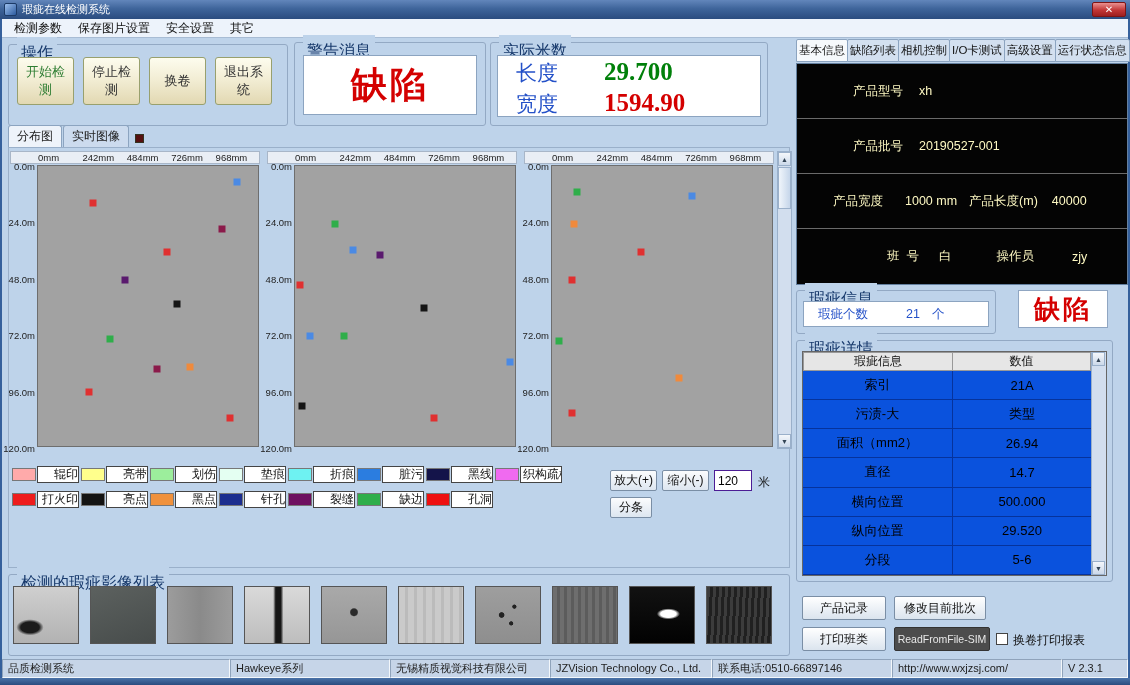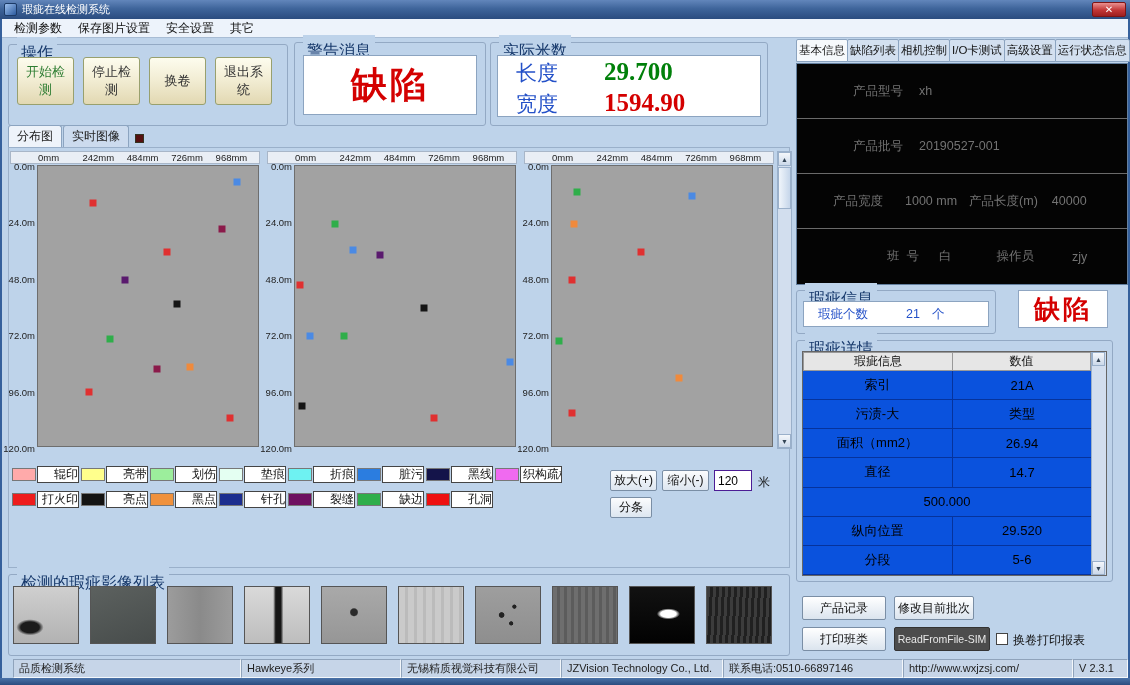--- a/index.html
+++ b/index.html
@@ -81,21 +81,21 @@
   .range-unit { position: absolute; left: 756px; top: 474px; font-size: 12px; color: #111; }
   .split-btn { left: 608px; top: 497px; width: 42px; }
 
   
   .right-tabs { position: absolute; left: 794px; top: 42px; height: 20px; display: flex; align-items: flex-end; }
   .rtab { font-size: 11.5px; padding: 3px 2px; border: 1px solid #8ca4c0; background: #d3e0f0; border-radius: 2px 2px 0 0; white-space: nowrap; margin-right: -1px; color: #111; }
   .rtab.sel { background: #f6f9fc; }
 
   
   .info-panel { position: absolute; left: 794px; top: 63px; width: 332px; height: 222px; background: #040404; border: 1px solid #64809f; display: flex; flex-direction: column; }
-  .info-row { height: 61px; display: flex; align-items: center; border-bottom: 1px solid #6a6a6a; color: #737373; font-size: 12.5px; white-space: pre; }
+  .info-row { height: 61px; display: flex; align-items: center; border-bottom: 1px solid #6a6a6a; color: #fef9c3; font-size: 12.5px; white-space: pre; }
   .info-row:last-child { border-bottom: none; padding-left: 32px; }
   .r1 .ilabel { margin-left: 56px; } .r1 .ival { margin-left: 16px; }
   .r2 .ilabel { margin-left: 56px; } .r2 .ival { margin-left: 16px; }
   .r3 .ilabel.a { margin-left: 36px; } .r3 .ival.a { margin-left: 22px; }
   .r3 .ilabel.b { margin-left: 12px; } .r3 .ival.b { margin-left: 14px; }
   .r4 .ilabel.a { margin-left: 58px; } .r4 .ival.a { margin-left: 20px; }
   .r4 .ilabel.b { margin-left: 45px; } .r4 .ival.b { margin-left: 38px; }
 
   
   .dinfo-group { left: 794px; top: 290px; width: 200px; height: 44px; }
@@ -114,21 +114,21 @@
   #detail-rows { flex: 1; display: flex; flex-direction: column; }
   .drow { flex: 1; display: flex; }
   .dcell { display: flex; align-items: center; justify-content: center; font-size: 13px; color: #000; background: #0a52dd; border-right: 1px solid #06339c; border-bottom: 1px solid #06339c; }
   .dcell:first-child { width: 150px; }
   .dcell:last-child { flex: 1; border-right: none; }
   .dscroll { width: 15px; background: #d2deee; border-left: 1px solid #9ab0ca; position: relative; }
 
   
   .act-btn { position: absolute; height: 24px; font-size: 12px; font-family: inherit; background: linear-gradient(#ffffff, #dbe4ee); border: 1px solid #7a8ea5; border-radius: 2px; color: #111; }
   .b1 { left: 800px; top: 596px; width: 84px; }
-  .b2 { left: 892px; top: 596px; width: 80px; }
+  .b2 { left: 892px; top: 596px; width: 92px; }
   .b3 { left: 800px; top: 627px; width: 84px; }
   .b4 { left: 892px; top: 627px; width: 96px; background: #4c4c4c; color: #e8e8e8; font-size: 10.5px; border-color: #333; }
   .chk { position: absolute; left: 994px; top: 633px; width: 12px; height: 12px; background: #fff; border: 1px solid #444; }
   .chk-label { position: absolute; left: 1011px; top: 632px; font-size: 12px; color: #111; }
 
   
   .thumbs-group { left: 6px; top: 574px; width: 782px; height: 82px; }
   .thumbs { position: absolute; left: 4px; top: 11px; display: flex; gap: 11px; }
   .thumb { width: 66px; height: 58px; border: 1px solid #555; }
   .t1 { background: radial-gradient(ellipse 22px 13px at 25% 72%, #1c1c1c 0%, #1c1c1c 42%, rgba(0,0,0,0) 62%), linear-gradient(#cfcfcf, #b2b2b2); }
@@ -136,21 +136,21 @@
   .t3 { background: linear-gradient(90deg, #9c9c9c, #8a8a8a 50%, #9c9c9c); }
   .t4 { background: linear-gradient(90deg, rgba(0,0,0,0) 44%, #161616 48%, #161616 56%, rgba(0,0,0,0) 60%), linear-gradient(#d9d9d9, #bdbdbd); }
   .t5 { background: radial-gradient(circle 6px at 50% 45%, #2a2a2a 55%, rgba(0,0,0,0) 75%), linear-gradient(#a9a9a9, #969696); }
   .t6 { background: repeating-linear-gradient(90deg, #cacaca 0 6px, #bbbbbb 6px 9px); }
   .t7 { background: radial-gradient(circle 4px at 40% 50%, #222 60%, rgba(0,0,0,0) 80%), radial-gradient(circle 3px at 60% 35%, #222 60%, rgba(0,0,0,0) 80%), radial-gradient(circle 3px at 55% 65%, #222 60%, rgba(0,0,0,0) 80%), linear-gradient(#9e9e9e, #8e8e8e); }
   .t8 { background: repeating-linear-gradient(90deg, #6e6e6e 0 4px, #5c5c5c 4px 7px); }
   .t9 { background: radial-gradient(ellipse 17px 8px at 60% 48%, #ffffff 0 45%, rgba(0,0,0,0) 68%), linear-gradient(#121212, #020202); }
   .t10 { background: repeating-linear-gradient(93deg, #3c3c3c 0 3px, #202020 3px 6px); }
 
   
-  .statusbar { position: absolute; left: 11px; right: 0; bottom: 7px; height: 19px; background: #c6d5e8; display: flex; margin-top: 15px; }
+  .statusbar { position: absolute; left: 0; right: 0; bottom: 7px; height: 19px; background: #c6d5e8; display: flex; margin-top: 15px; }
   .sseg { height: 19px; border: 1px solid; border-color: #8fa3bb #f3f7fb #f3f7fb #8fa3bb; font-size: 11px; line-height: 16px; padding-left: 5px; color: #222; white-space: nowrap; overflow: hidden; }
   .sseg:last-child { flex: 1; }
   .bottom-edge { position: absolute; left: -2px; right: -2px; bottom: 0; height: 7px; background: linear-gradient(180deg, #4a72a8, #2b4c7f); }
 </style>
 </head>
 <body>
 
 <div class="window">
   <div class="titlebar">
     <div class="app-icon"></div>
@@ -432,20 +432,21 @@
             </div>
             <div class="drow">
               <div class="dcell">面积（mm2）</div>
               <div class="dcell">26.94</div>
             </div>
             <div class="drow">
               <div class="dcell">直径</div>
               <div class="dcell">14.7</div>
             </div>
             <div class="drow">
+              <div class="dcell">横向位置</div>
               <div class="dcell">500.000</div>
             </div>
             <div class="drow">
               <div class="dcell">纵向位置</div>
               <div class="dcell">29.520</div>
             </div>
             <div class="drow">
               <div class="dcell">分段</div>
               <div class="dcell">5-6</div>
             </div>

